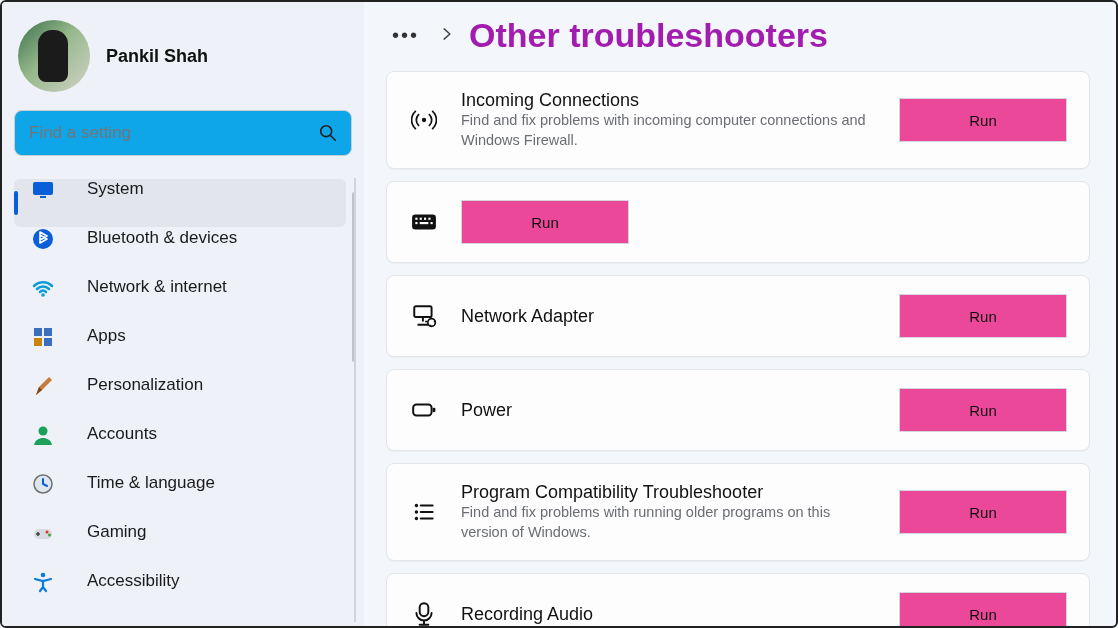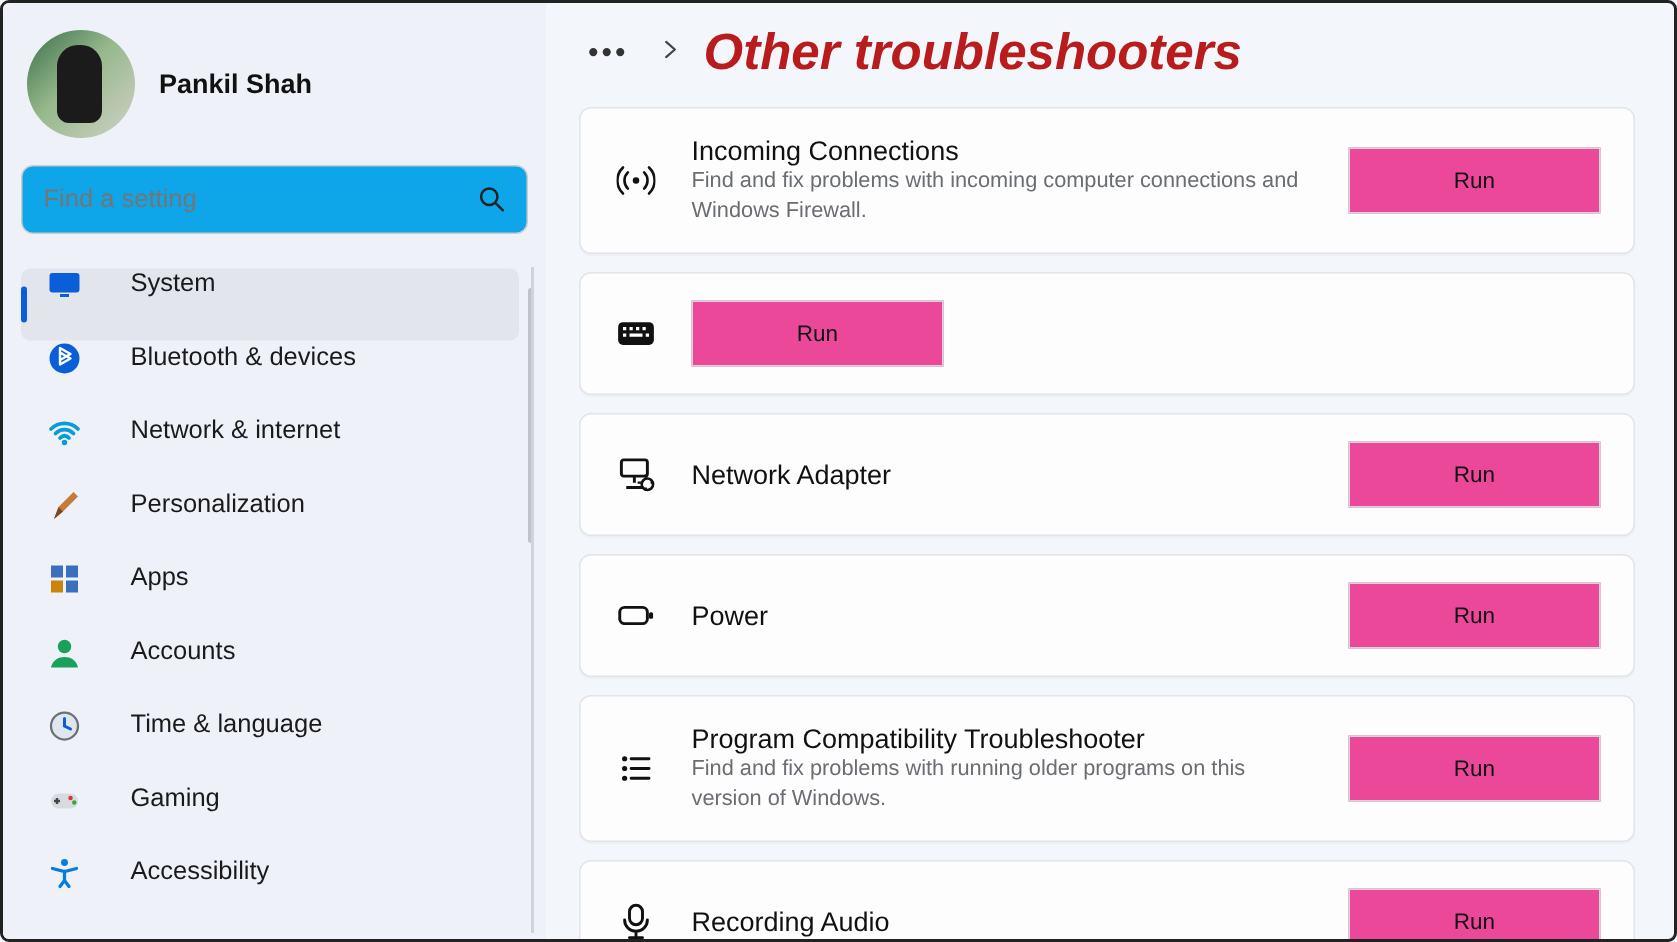--- a/index.html
+++ b/index.html
@@ -19,21 +19,21 @@
   .nav::after {  content:""; position:absolute; right:-2px; top:14px; width:4px; height:170px; background:#bfc3c8; border-radius:3px; }
   .nav-item { display: flex; align-items: flex-start; gap: 33px; height: 48px; padding: 0 12px 0 18px; font-size: 17px; color: #1a1a1a; border-radius: 6px; margin: 1px 8px 1px 0; position: relative; cursor: pointer; }
   .nav-item.active { background: #e2e6ec; }
   .nav-item.active::before { content:""; position:absolute; left:0; top:12px; bottom:12px; width:4px; background:#0a5fd9; border-radius:2px; }
   .nav-icon { width: 22px; height: 22px; display:flex; align-items:center; justify-content:center; }
   
   .main { flex: 1; display: flex; flex-direction: column; padding: 14px 22px 0 22px; overflow: hidden; }
   .header { display: flex; align-items: center; gap: 14px; margin-bottom: 16px; }
   .dots { font-size: 20px; letter-spacing: 2px; color: #333; cursor:pointer; padding:4px 6px; border-radius:6px; }
   .chev { color: #444; }
-  .title { font-size: 34px; font-weight: 600; color: #b91c1c; font-style: italic; }
+  .title { font-size: 34px; font-weight: 600; color: #a21caf; }
   .list { flex:1; overflow-y: auto; padding-right: 4px; }
   .card { background: #fdfdfe; border: 1px solid #e2e4e8; border-radius: 8px; margin-bottom: 12px; display: flex; align-items: center; padding: 18px 22px; gap: 22px; min-height: 72px; box-shadow: 0 1px 1px rgba(0,0,0,0.03); }
   .card-icon { width: 30px; height: 30px; display:flex; align-items:center; justify-content:center; color:#111; flex-shrink:0; }
   .card-body { flex: 1; }
   .card-title { font-size: 18px; color: #111; }
   .card-desc { font-size: 14.5px; color: #6a6d72; margin-top: 0; line-height: 1.35; max-width: 440px; }
   .run-btn { width: 168px; height: 44px; border-radius: 0; border: 1px solid #d3d6db; background: #ec4899; font-size: 15px; color: #111; cursor: pointer; }
 </style>
 </head>
 <body>
@@ -159,32 +159,32 @@
           <span class="nav-icon">
             <svg width="22" height="22" viewBox="0 0 22 22">
               <use href="#i-wifi"></use>
             </svg>
           </span>
           <span>Network &amp; internet</span>
         </div>
         <div class="nav-item">
           <span class="nav-icon">
             <svg width="22" height="22" viewBox="0 0 22 22">
+              <use href="#i-apps"></use>
+            </svg>
+          </span>
+          <span>Apps</span>
+        </div>
+        <div class="nav-item">
+          <span class="nav-icon">
+            <svg width="22" height="22" viewBox="0 0 22 22">
               <use href="#i-brush"></use>
             </svg>
           </span>
           <span>Personalization</span>
-        </div>
-        <div class="nav-item">
-          <span class="nav-icon">
-            <svg width="22" height="22" viewBox="0 0 22 22">
-              <use href="#i-apps"></use>
-            </svg>
-          </span>
-          <span>Apps</span>
         </div>
         <div class="nav-item">
           <span class="nav-icon">
             <svg width="22" height="22" viewBox="0 0 22 22">
               <use href="#i-person"></use>
             </svg>
           </span>
           <span>Accounts</span>
         </div>
         <div class="nav-item">

